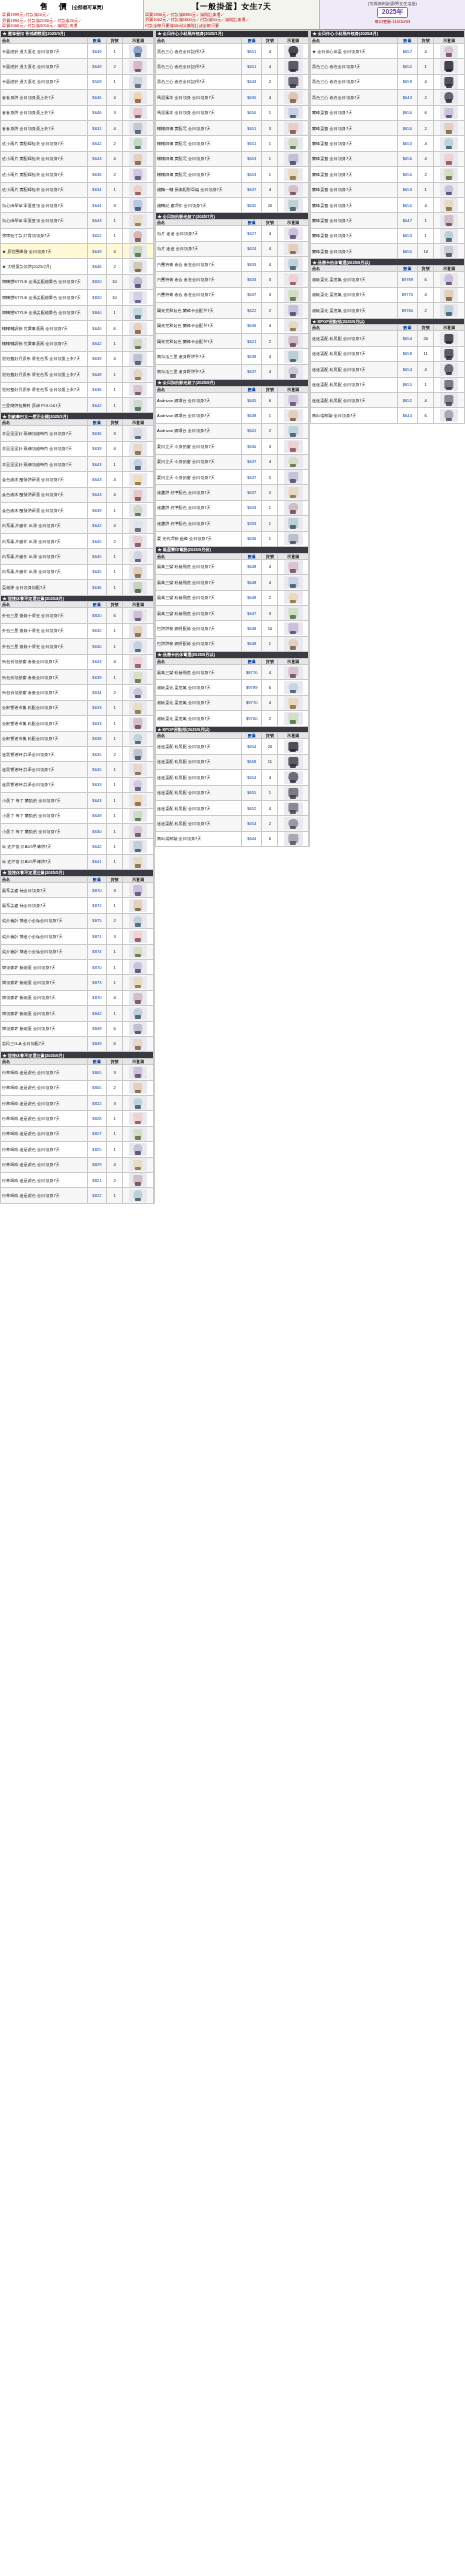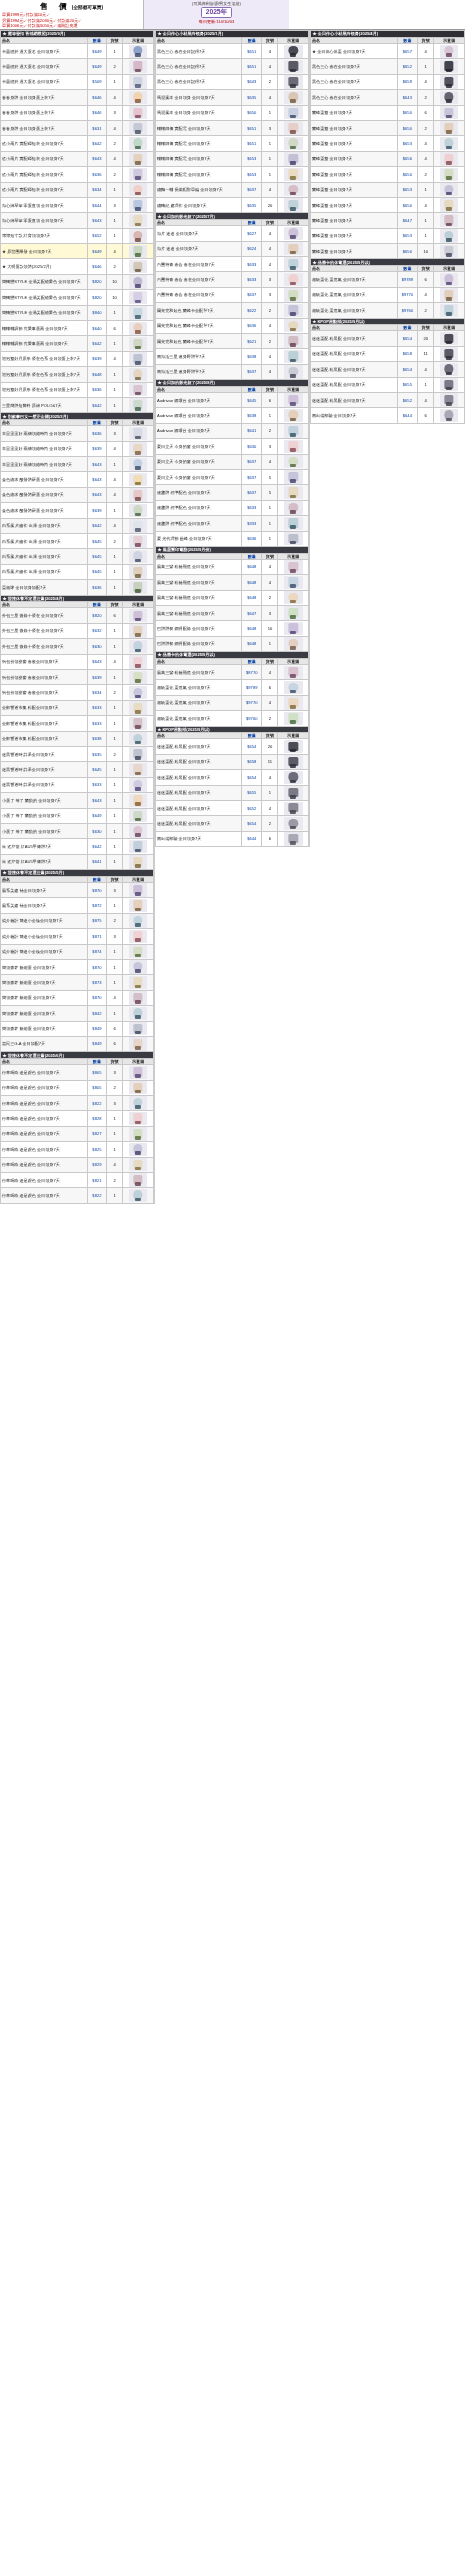--- a/index.html
+++ b/index.html
@@ -127,20 +127,26 @@
     <div class="hdr-left">
       <div class="hdr-title">
         <span>售　價</span>
         <span class="sub">(全部都可單買)</span>
       </div>
       <div class="hdr-note">單買1999元↓付款滿10元↙</div>
       <div class="hdr-note">另買1994元↙付款滿2030元↙付款滿20元↙</div>
       <div class="hdr-note">單買1006元↙付款滿3050元↙滿附註免運</div>
     </div>
 
+    <div class="hdr-mid">
+      <div class="hdr-mid-title">【一般掛蛋】女生7天</div>
+      <div class="hdr-mid-line">單買1830元↙付款滿8380元↙滿附註搶運↙</div>
+      <div class="hdr-mid-line">另買1002元↙付款滿1600元↙付款滿50元↙滿附註搶運↙</div>
+      <div class="hdr-mid-line">付款全部只要滿50或以後附註就全部只要</div>
+    </div>
 
     <div class="hdr-right">
       <div class="r1">(可與綁利掛源/男女生混搭)</div>
       <div class="yr">2025年</div>
       <div class="r2">每日更新:114/10/03</div>
     </div>
   </div>
 
   <div class="cols">
     <div class="col">

